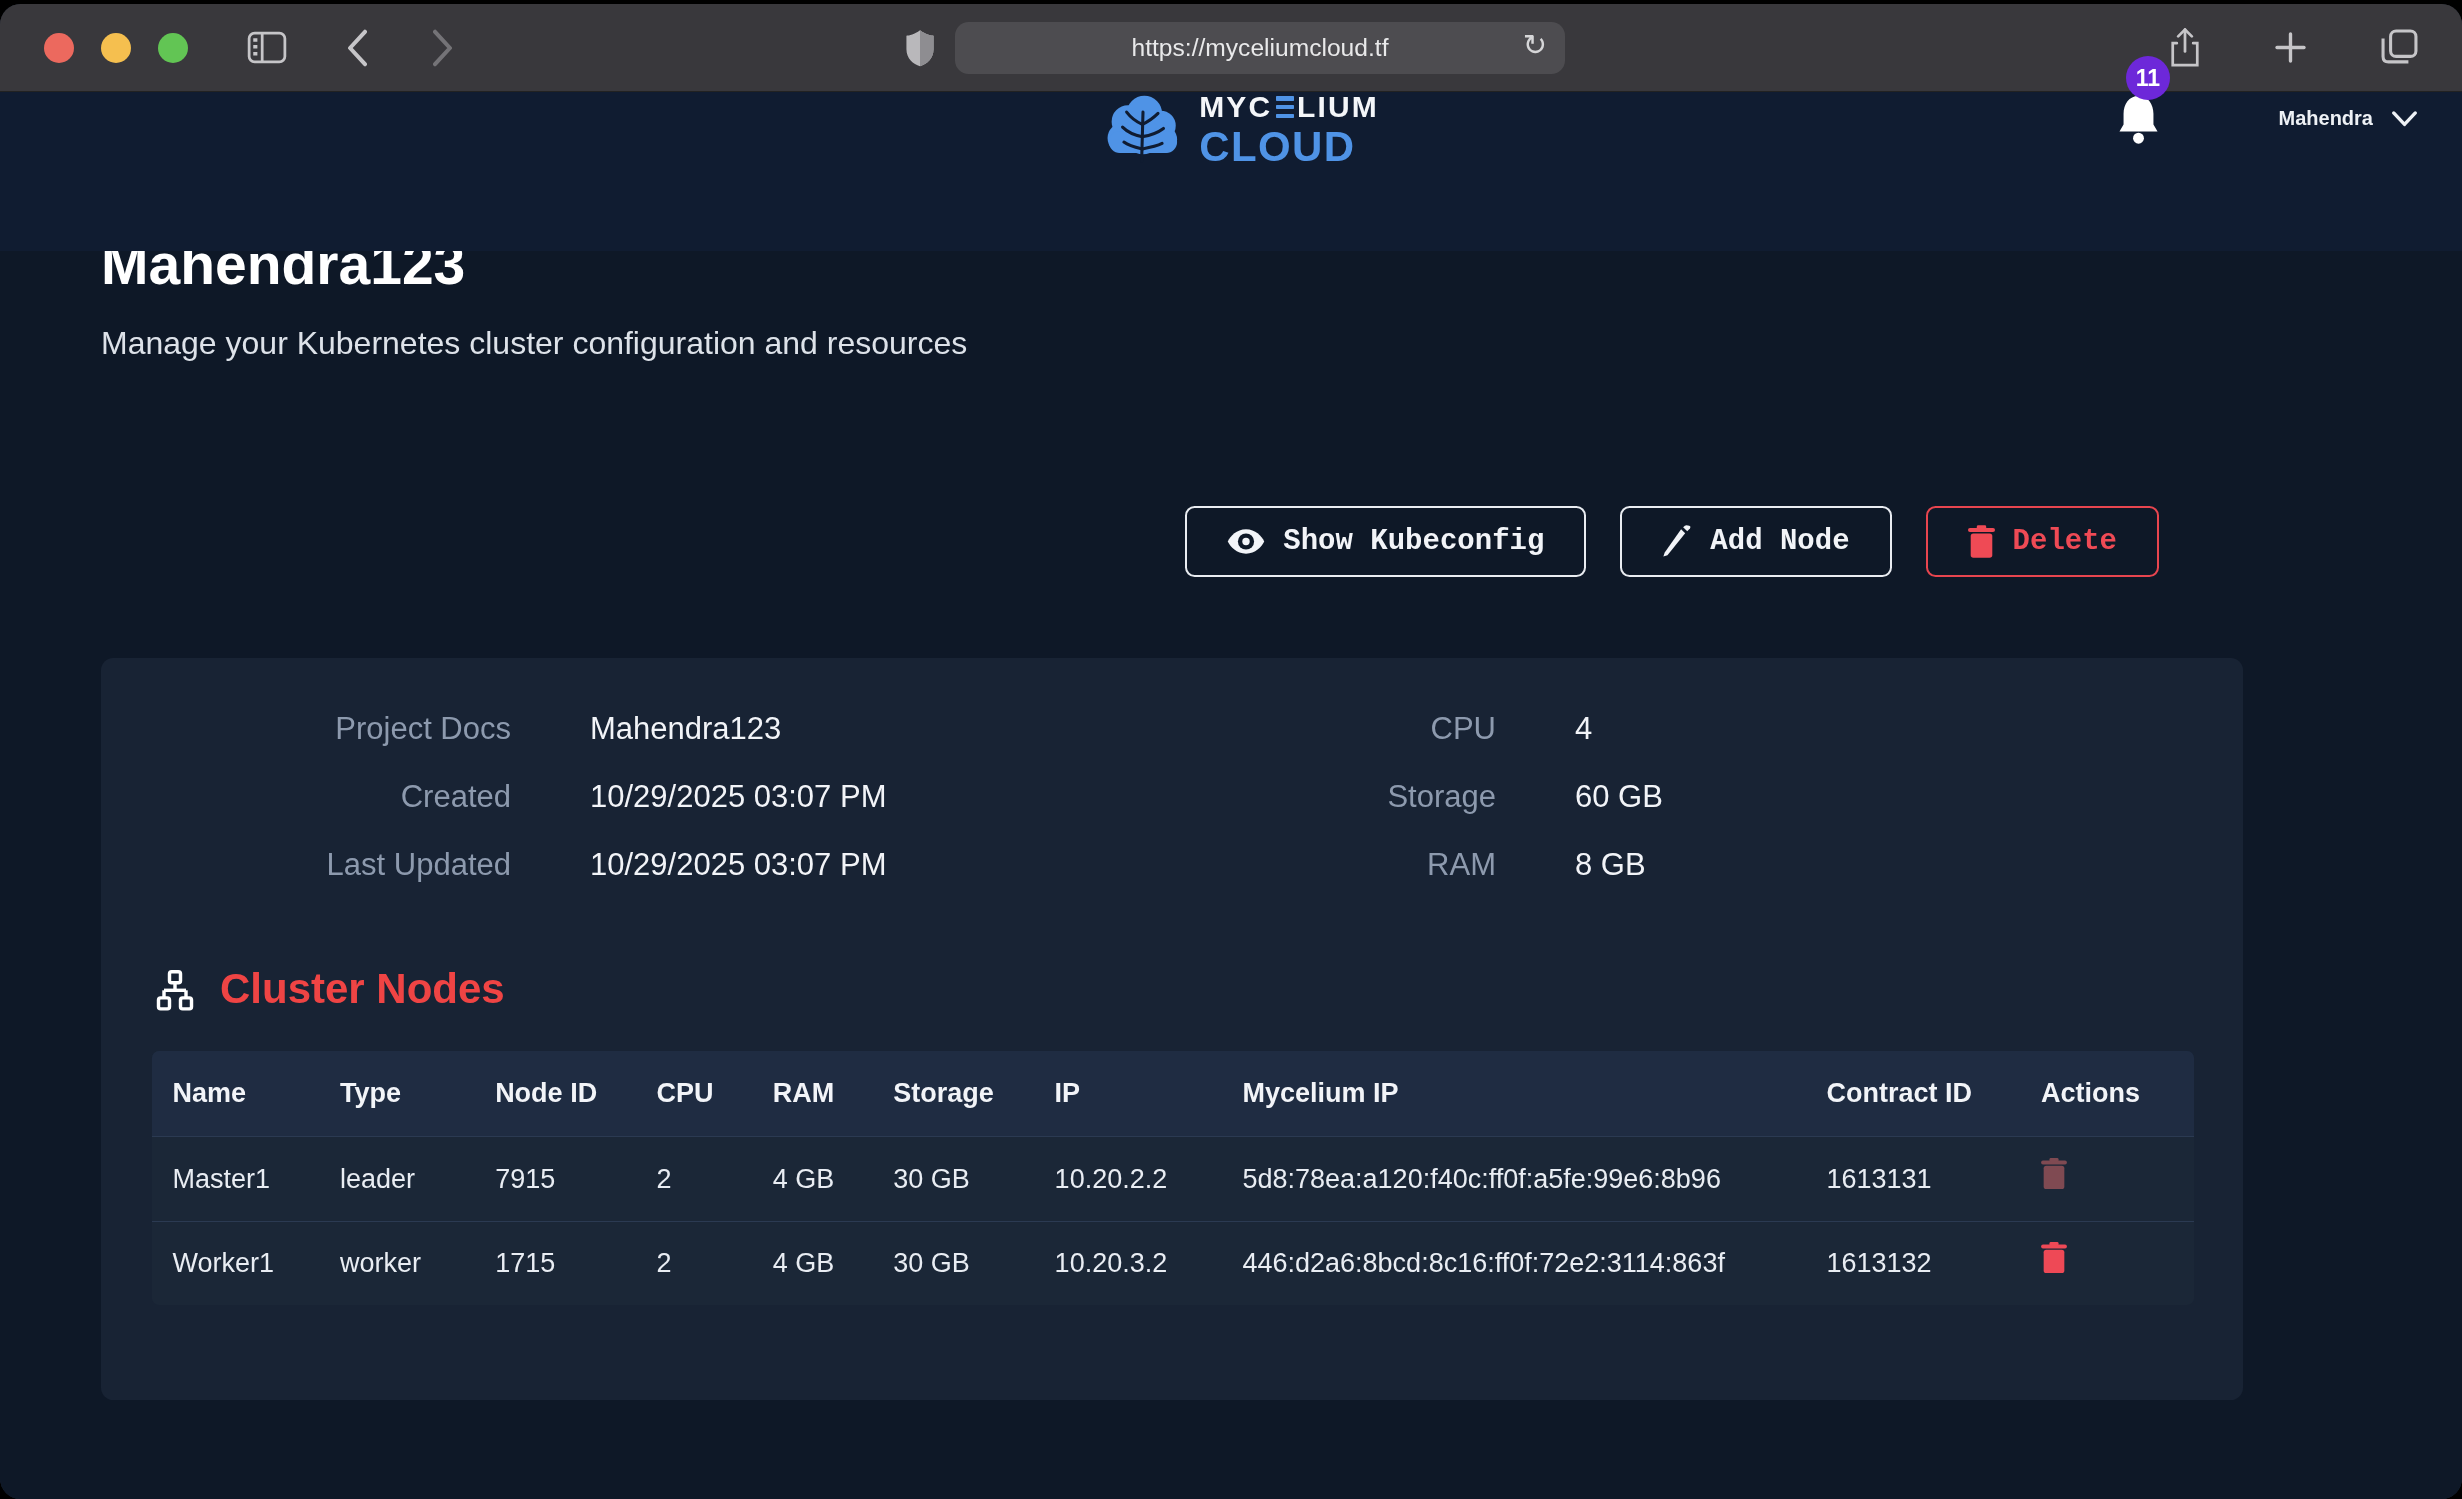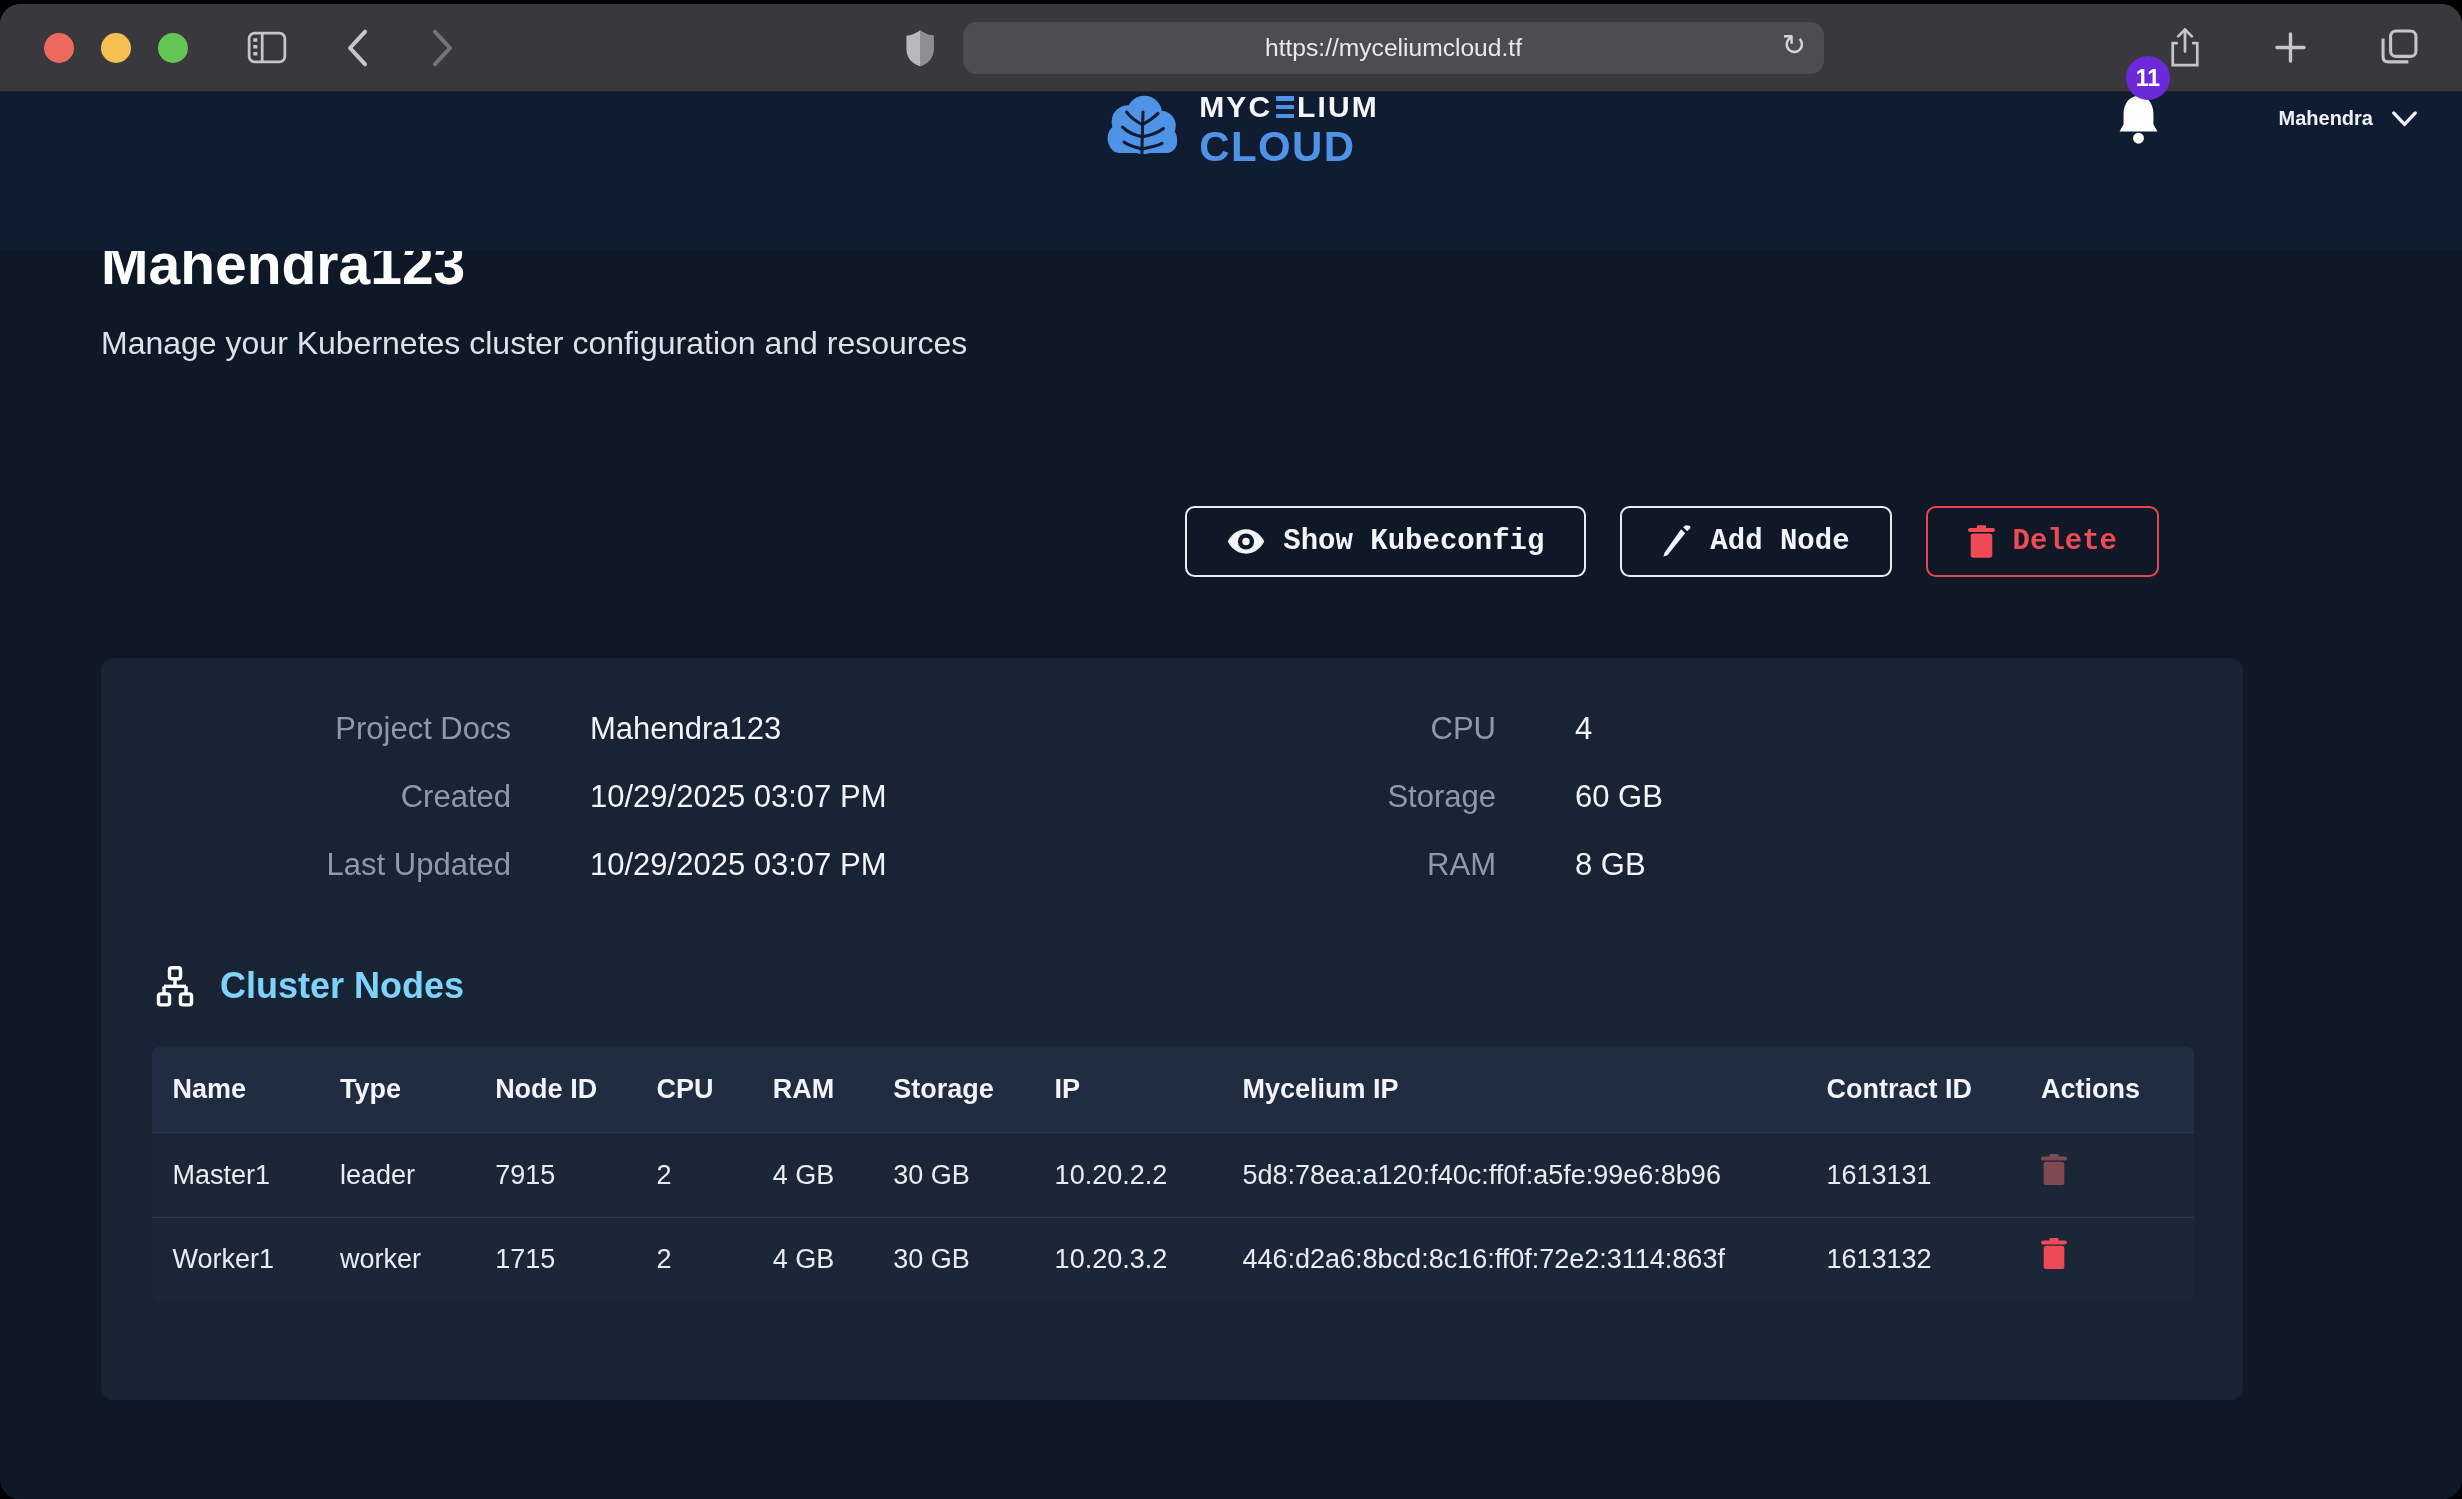--- a/index.html
+++ b/index.html
@@ -11,21 +11,21 @@
   .traffic{display:flex;gap:27px;margin-left:44px;}
   .traffic span{width:30px;height:30px;border-radius:50%;display:block;}
   .t-red{background:#ec695e;}
   .t-yellow{background:#f5bf4f;}
   .t-green{background:#62c554;}
   .chrome-ic{color:#c6c5c8;display:flex;align-items:center;justify-content:center;}
   .sidebar-ic{margin-left:59px;}
   .nav-arrows{display:flex;gap:62px;margin-left:59px;}
   .fwd{opacity:.42;}
   .shield-wrap{margin-left:451px;}
-  .urlbar{margin-left:28px;width:861px;height:52px;background:#4d4c50;border-radius:13.7px;display:flex;align-items:center;justify-content:center;position:relative;}
+  .urlbar{margin-left:20px;width:610px;height:52px;background:#4d4c50;border-radius:13.7px;display:flex;align-items:center;justify-content:center;position:relative;}
   .urlbar .url-text{color:#e9e9ea;font-size:24.6px;}
   .reload{position:absolute;right:18px;top:9.6px;color:#d6d6d8;font-family:"DejaVu Sans",sans-serif;font-size:29px;line-height:1;}
   .right-ics{position:absolute;right:44px;display:flex;gap:75px;align-items:center;}
 
   
   .navbar{height:159px;background:#101c31;display:flex;align-items:center;position:relative;flex-direction:column;}
   .brand{display:flex;align-items:center;gap:15px;margin-left:19px;}
   .brand-text{display:flex;flex-direction:column;line-height:1;}
   .brand-top{color:#f4f6f9;font-weight:bold;font-size:30px;letter-spacing:2.1px;display:flex;align-items:center;}
   .brand-top .ebars{display:inline-flex;flex-direction:column;gap:4.1px;margin:0 3.4px;}
@@ -46,21 +46,21 @@
 
   .actions-row{display:flex;justify-content:flex-end;gap:34px;margin:144px 303px 0 0;}
   .btn{display:flex;align-items:center;gap:18px;height:71px;padding:0 40px;border-radius:9.6px;border:2.1px solid #e9ecf1;background:transparent;color:#f2f4f8;font-size:29px;font-weight:bold;font-family:Liberation Mono, monospace;cursor:pointer;}
   .btn-danger{border-color:#e8454f;color:#ef4a55;}
 
   .card{position:absolute;left:101px;top:407px;width:2142px;height:742px;background:#182334;border-radius:12.3px;box-sizing:border-box;}
   .details{display:grid;grid-template-columns:410px 519px 308px auto;column-gap:79px;row-gap:32px;padding:53px 0 0 0;}
   .d-label{color:#8d9aae;font-size:31px;text-align:right;align-self:center;}
   .d-value{color:#f2f4f8;font-size:31px;font-weight:500;align-self:center;}
 
-  .cluster-head{display:flex;align-items:flex-start;gap:23px;margin:82px 0 0 52px;color:#7dd3fc;font-size:36px;font-weight:bold;}
+  .cluster-head{display:flex;align-items:flex-end;gap:23px;margin:82px 0 0 52px;color:#ef4444;font-size:42px;font-weight:bold;}
 
   .table-wrap{margin:38px 49px 0 51px;border-radius:6.8px;overflow:hidden;background:#1b2737;}
   table{width:100%;border-collapse:collapse;table-layout:fixed;}
   thead th{background:#1f2c42;color:#f2f4f8;font-size:27px;font-weight:bold;text-align:left;padding:23px 20.5px;line-height:1.45;}
   tbody td{color:#e9edf3;font-size:27px;padding:20.5px 20.5px;line-height:1.5;border-top:1.4px solid #2b3a52;word-break:break-all;}
   col.c-name{width:8.2%;}col.c-type{width:7.6%;}col.c-node{width:7.9%;}col.c-cpu{width:5.7%;}
   col.c-ram{width:5.9%;}col.c-sto{width:7.9%;}col.c-ip{width:9.2%;}col.c-myc{width:28.6%;}
   col.c-con{width:10.5%;}col.c-act{width:8.5%;}
   .trash-btn{background:none;border:none;padding:0;cursor:pointer;display:inline-flex;}
   .trash-muted{color:#7f4a52;}

